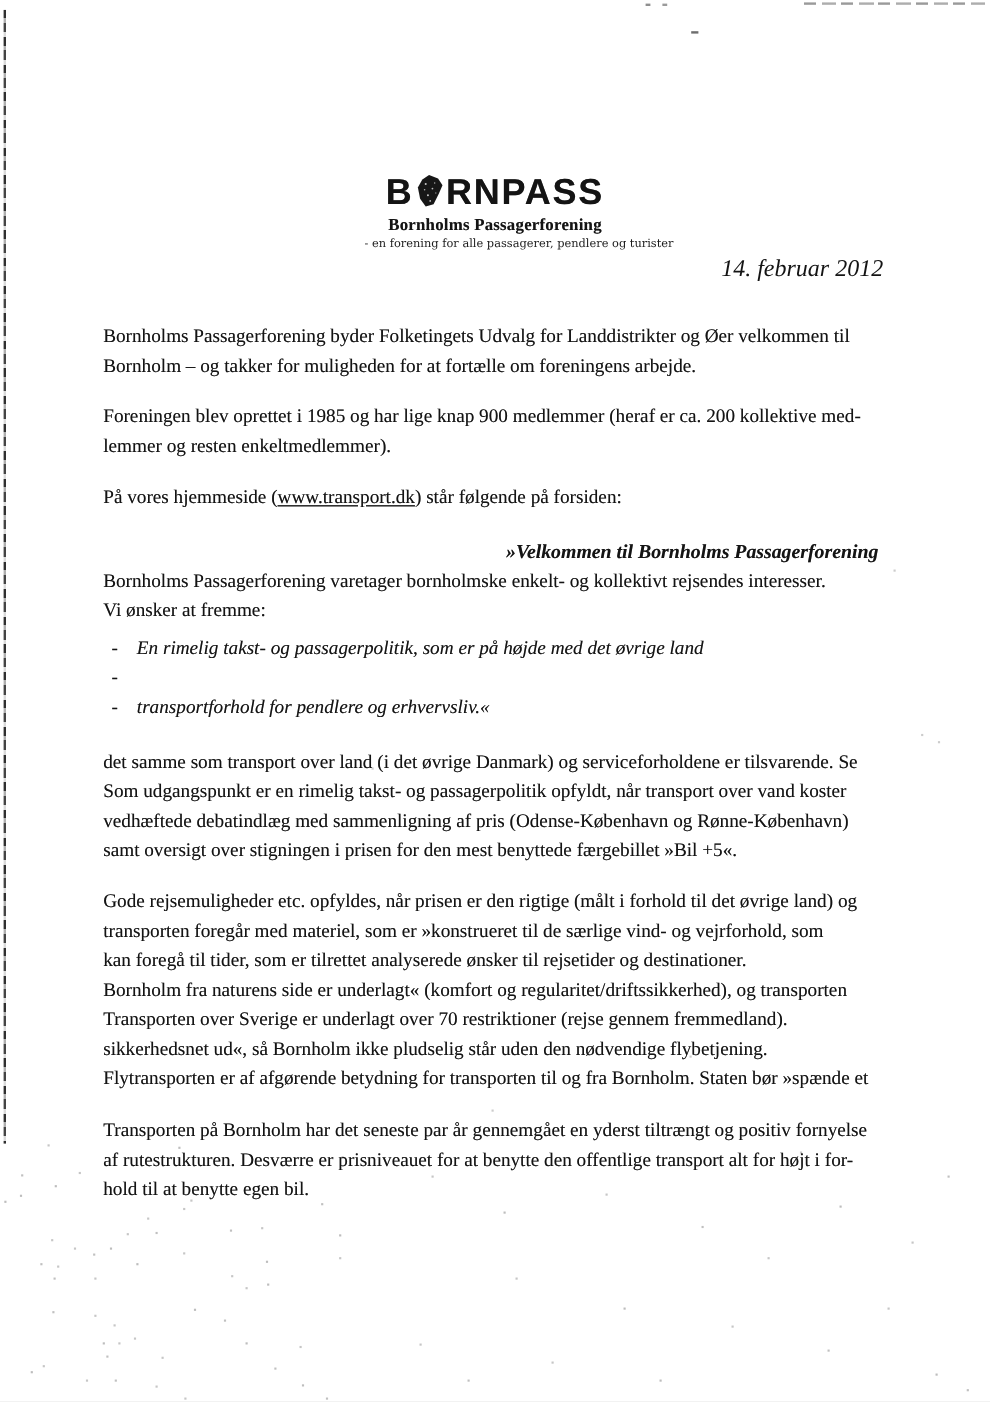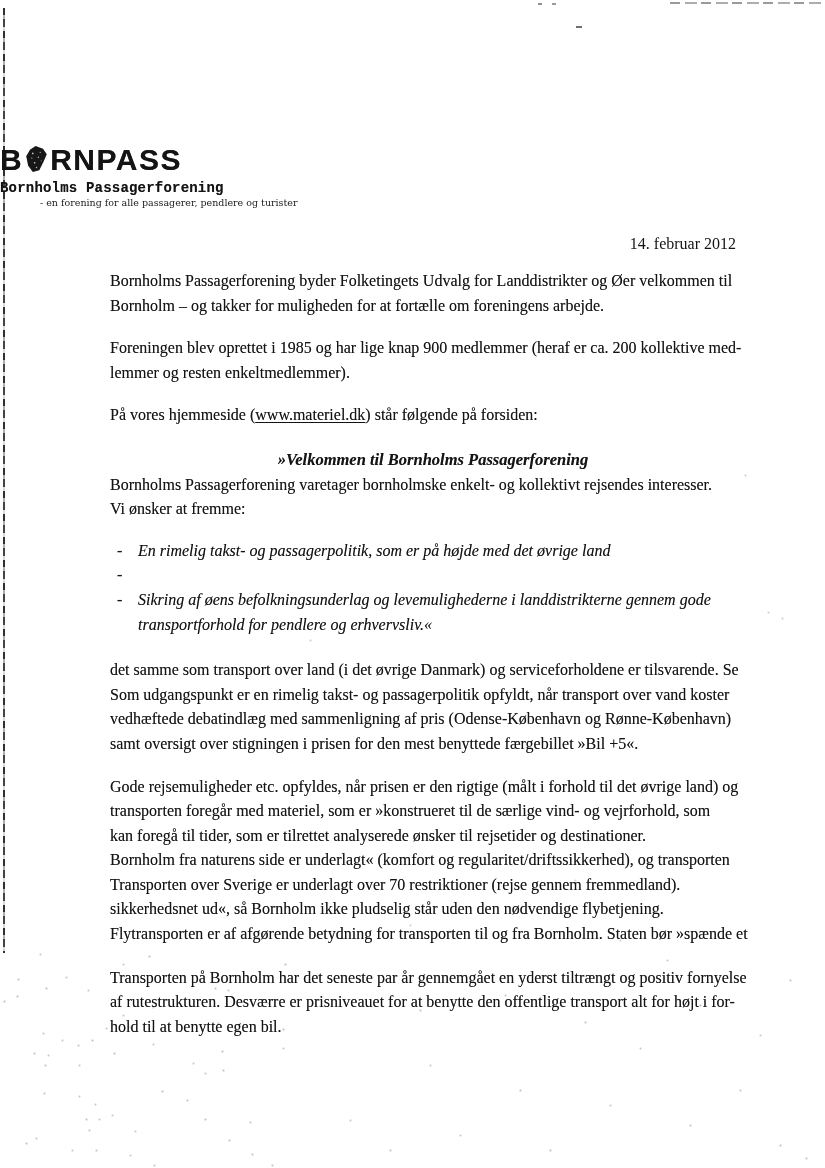--- a/index.html
+++ b/index.html
@@ -49,47 +49,47 @@
       585px 1022px 0 .4px #c0c0c0,640px 1048px 0 .4px #c6c6c6,700px 1005px 0 .4px #bdbdbd,
       760px 1035px 0 .4px #c6c6c6,790px 980px 0 .4px #c0c0c0,430px 1065px 0 .4px #c6c6c6,
       520px 1090px 0 .4px #bdbdbd,610px 1105px 0 .4px #c6c6c6,690px 1125px 0 .4px #c0c0c0,
       740px 1090px 0 .4px #c6c6c6,780px 1145px 0 .4px #bdbdbd,350px 1120px 0 .4px #c6c6c6,
       390px 1150px 0 .4px #c0c0c0,460px 1135px 0 .4px #c6c6c6,550px 1150px 0 .4px #bdbdbd,
       667px 960px 0 .4px #c6c6c6,806px 1158px 0 .4px #c0c0c0,745px 475px 0 .4px #cccccc,
       768px 612px 0 .4px #cccccc,782px 618px 0 .4px #cccccc,575px 880px 0 .4px #cccccc,
       410px 925px 0 .4px #cccccc,620px 940px 0 .4px #cccccc,310px 640px 0 .4px #cccccc;
   }
   
-  .logo-block{position:absolute;top:145px;left:0;width:100%;line-height:1;}
+  .logo-block{position:absolute;top:145px;left:0;width:100%;text-align:center;line-height:1;}
   .logo-text{
     font-family:"Liberation Sans", sans-serif;font-weight:800;font-size:30px;
     letter-spacing:1.5px;color:#141414;white-space:nowrap;
     text-shadow:0 0 .5px rgba(0,0,0,.6);
   }
   .island{display:inline-block;vertical-align:-3px;margin:0 1px;}
   .org-name{
-    font-family:Liberation Mono, monospace;font-weight:bold;font-size:14px;
+    font-family:Liberation Serif, serif;font-weight:bold;font-size:14px;
     margin-top:3px;letter-spacing:.2px;text-shadow:0 0 .4px rgba(0,0,0,.5);
   }
   .tagline{font-family:"DejaVu Serif", serif;font-size:9.5px;margin-top:3px;color:#1c1c1c;padding-left:40px;}
   
-  .date-line{position:absolute;top:235px;right:89px;font-size:16px;}
+  .date-line{position:absolute;top:213px;right:89px;font-size:20px;font-style:italic;}
   .content{
-    position:absolute;top:269px;left:110px;width:646px;
+    position:absolute;top:269px;left:86px;width:646px;
     font-size:16px;line-height:24.6px;
     text-shadow:0 0 .35px rgba(0,0,0,.45);
   }
   .para{margin:0 0 18px 0;}
   .para .line{white-space:nowrap;}
   .para-website{margin-bottom:20px;}
   .quote-heading{
-    text-align:center;font-weight:bold;font-style:italic;font-size:16.5px;
+    text-align:right;font-weight:bold;font-style:italic;font-size:16.5px;
     margin:0;white-space:nowrap;
   }
-  .para-mission{margin-bottom:17px;}
+  .para-mission{margin-bottom:7px;}
   .bullets{margin:0 0 21px 0;font-style:italic;}
   .bullet-row{display:flex;}
   .bullet-dash{width:21px;flex:0 0 21px;padding-left:7px;font-style:normal;}
   .bullet-lines .line{white-space:nowrap;}
   .para-transport{margin-bottom:19px;}
   .para-closing{margin-bottom:12px;}
   .weblink{text-decoration:underline;text-underline-offset:2px;}
 </style>
 </head>
 <body>
@@ -128,21 +128,21 @@
         <div class="line">Bornholms Passagerforening byder Folketingets Udvalg for Landdistrikter og Øer velkommen til</div>
         <div class="line">Bornholm – og takker for muligheden for at fortælle om foreningens arbejde.</div>
       </div>
 
     <div class="para">
         <div class="line">Foreningen blev oprettet i 1985 og har lige knap 900 medlemmer (heraf er ca. 200 kollektive med-</div>
         <div class="line">lemmer og resten enkeltmedlemmer).</div>
       </div>
 
     <div class="para para-website">
-      <span class="line" style="white-space:nowrap"><span>På vores hjemmeside (</span><span class="weblink">www.materiel.dk</span><span>) står følgende på forsiden:</span></span>
+      <span class="line" style="white-space:nowrap"><span>På vores hjemmeside (</span><span class="weblink">www.transport.dk</span><span>) står følgende på forsiden:</span></span>
     </div>
 
     <div class="quote-heading">»Velkommen til Bornholms Passagerforening</div>
 
     <div class="para para-mission">
         <div class="line">Bornholms Passagerforening varetager bornholmske enkelt- og kollektivt rejsendes interesser.</div>
         <div class="line">Vi ønsker at fremme:</div>
       </div>
 
     <div class="bullets">
@@ -151,21 +151,20 @@
           <div class="bullet-lines">
             <div class="line">En rimelig takst- og passagerpolitik, som er på højde med det øvrige land</div>
           </div>
         </div>
         <div class="bullet-row">
           <div class="bullet-dash">-</div>
         </div>
         <div class="bullet-row">
           <div class="bullet-dash">-</div>
           <div class="bullet-lines">
-            <div class="line">Sikring af øens befolkningsunderlag og levemulighederne i landdistrikterne gennem gode</div>
             <div class="line">transportforhold for pendlere og erhvervsliv.«</div>
           </div>
         </div>
       </div>
 
     <div class="para">
         <div class="line">det samme som transport over land (i det øvrige Danmark) og serviceforholdene er tilsvarende. Se</div>
         <div class="line">Som udgangspunkt er en rimelig takst- og passagerpolitik opfyldt, når transport over vand koster</div>
         <div class="line">vedhæftede debatindlæg med sammenligning af pris (Odense-København og Rønne-København)</div>
         <div class="line">samt oversigt over stigningen i prisen for den mest benyttede færgebillet »Bil +5«.</div>

